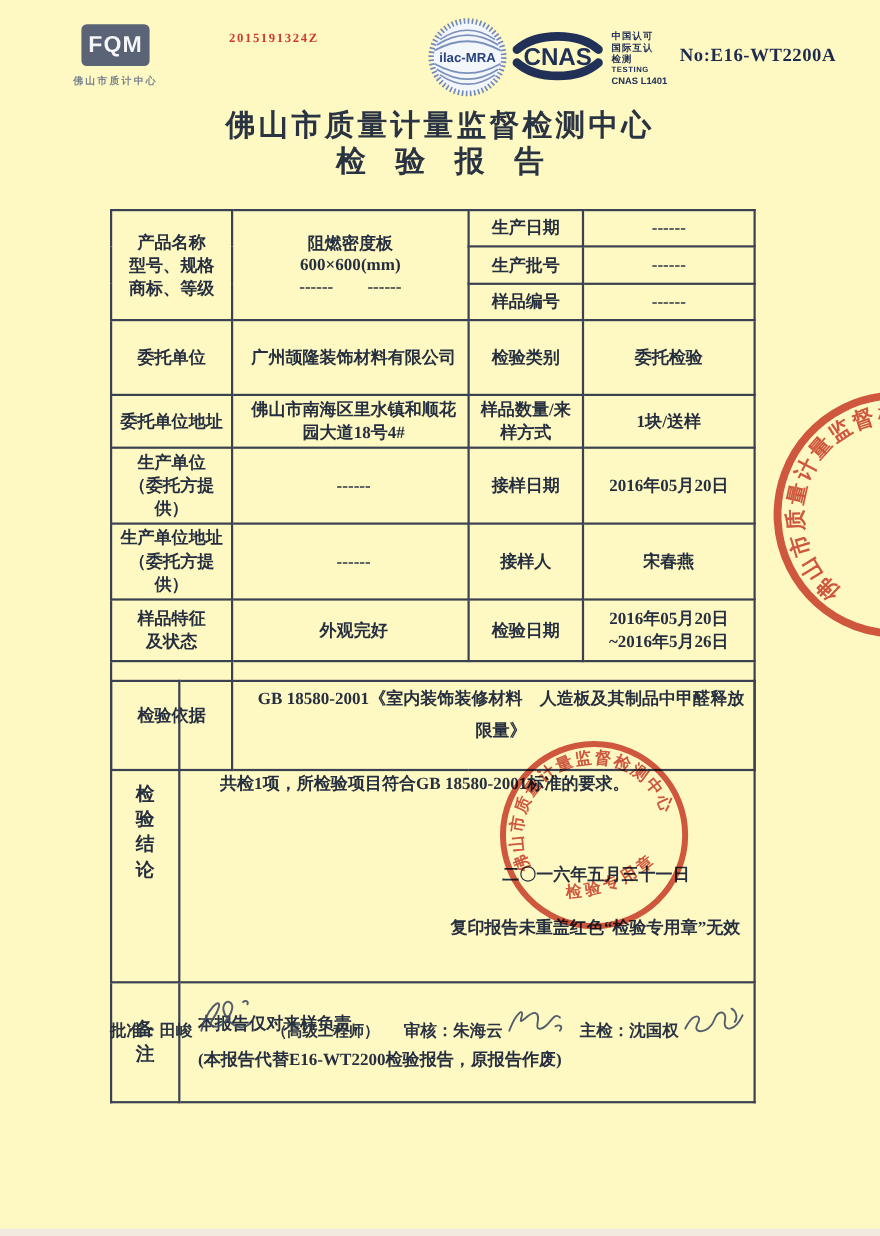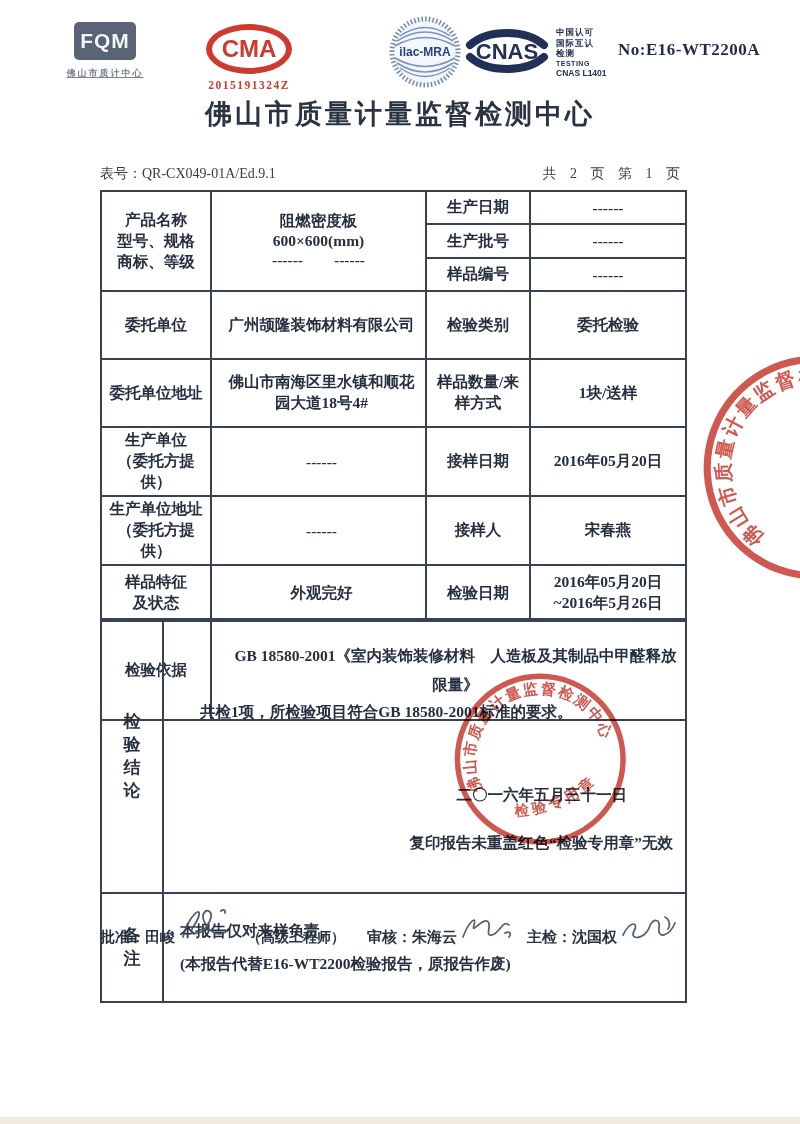--- a/index.html
+++ b/index.html
@@ -1,32 +1,32 @@
 <!DOCTYPE html>
 <html><head>
 <meta charset="utf-8">
 <style>
   * { margin:0; padding:0; box-sizing:border-box; }
   html,body { background:#e8e8e8; }
   .page {
     position:relative; width:800px; height:1124px; margin:0 auto;
-    background:#ffffff; overflow:hidden;
+    background:#fef9c3; overflow:hidden;
     font-family:"Liberation Serif","DejaVu Serif",serif;
     color:#27303f;
   }
   .page-bottom-edge{position:absolute;left:0;right:0;bottom:0;height:7px;background:#f1ebdf;}
 
   
   .hdr { position:absolute; top:0; left:0; width:100%; height:96px; }
   .fqm { position:absolute; left:45px; top:22px; width:120px; text-align:center; }
   .fqm-box { width:62px; height:38px; background:#5a6476; border-radius:5px; margin:0 auto;
     display:flex; align-items:center; justify-content:center;
     color:#f4f6f9; font-weight:bold; font-size:21px; letter-spacing:1px;
     font-family:"Liberation Sans",sans-serif; text-shadow:0 0 1px #39424f; }
-  .fqm-label { margin-top:7px; font-size:9px; font-weight:bold; color:#79828f; letter-spacing:2px;text-decoration:underline; }
+  .fqm-label { margin-top:7px; font-size:9px; font-weight:bold; color:#79828f; letter-spacing:2px; }
 
   .cma { position:absolute; left:198px; top:24px; width:102px; text-align:center; }
   .cma-oval { width:86px; height:50px; border:6px solid #cf3a2e; border-radius:50%; margin:0 auto;
     display:flex; align-items:center; justify-content:center; }
   .cma-oval span { color:#cf3a2e; font-weight:900; font-size:24px; letter-spacing:0;
     font-family:"Liberation Sans",sans-serif; }
   .cma-num { margin-top:5px; color:#cf3a2e; font-size:11.5px; font-weight:bold; letter-spacing:1.5px; }
 
   .cal { position:absolute; left:300px; top:24px; width:88px; text-align:center; }
   .cal-oval { width:66px; height:54px; border:5px solid #cf3a2e; border-radius:50%; margin:0 auto;
@@ -97,23 +97,20 @@
 
   <div class="hdr">
     <div class="fqm">
       <div class="fqm-box">
           <span>FQM</span>
         </div>
       <div class="fqm-label">佛山市质计中心</div>
     </div>
 
     <div class="cma">
-      <div class="cma-oval">
-          <span>CMA</span>
-        </div>
       <div class="cma-num">2015191324Z</div>
     </div>
 
 
     <div class="ilac">
       <svg width="74" height="74" viewBox="0 0 74 74">
         <circle cx="37" cy="37" r="33" fill="#f3f6fb" stroke="#7288b8" stroke-width="5" stroke-dasharray="1.5,2.2"></circle>
         <path d="M9,26 Q37,8 65,26" fill="none" stroke="#7b91bd" stroke-width="1.6"></path>
         <path d="M12,21 Q37,4 62,21" fill="none" stroke="#7b91bd" stroke-width="1.4"></path>
         <path d="M7,31 Q37,14 67,31" fill="none" stroke="#7b91bd" stroke-width="1.6"></path>
@@ -139,27 +136,22 @@
       <div class="testing">TESTING</div>
       <div class="cert">CNAS L1401</div>
     </div>
 
     <div class="report-no">
       <span class="no-lbl">No:</span><span>E16-WT2200A</span>
     </div>
   </div>
 
   <div class="title1">佛山市质量计量监督检测中心</div>
-
-  <div class="meta">
-    <div>
-      <span>表号：</span><span>QR-CX049-01A/Ed.9.1</span>
-    </div>
-    <div class="pages">共 2 页 第 1 页</div>
-  </div>
+  <div class="title2">检验报告</div>
+
 
   <table class="tblA">
     <colgroup>
         <col style="width:110px">
         <col style="width:215px">
         <col style="width:104px">
         <col style="width:156px">
       </colgroup>
     <tbody>
         <tr style="height:33px">
@@ -179,21 +171,21 @@
     <tr style="height:33px">
       <td class="lab">样品编号</td>
       <td class="val-c">------</td>
     </tr>
     <tr style="height:68px">
       <td class="lab">委托单位</td>
       <td class="val-l">广州颉隆装饰材料有限公司</td>
       <td class="lab">检验类别</td>
       <td class="val-c">委托检验</td>
     </tr>
-    <tr style="height:68px">
+    <tr style="height:48px">
       <td class="lab">委托单位地址</td>
       <td class="val-l">佛山市南海区里水镇和顺花园大道18号4#</td>
       <td class="lab">样品数量/来
 样方式</td>
       <td class="val-c">1块/送样</td>
     </tr>
     <tr style="height:52px">
       <td class="lab">生产单位
 （委托方提供）</td>
       <td class="val-l">------</td>

